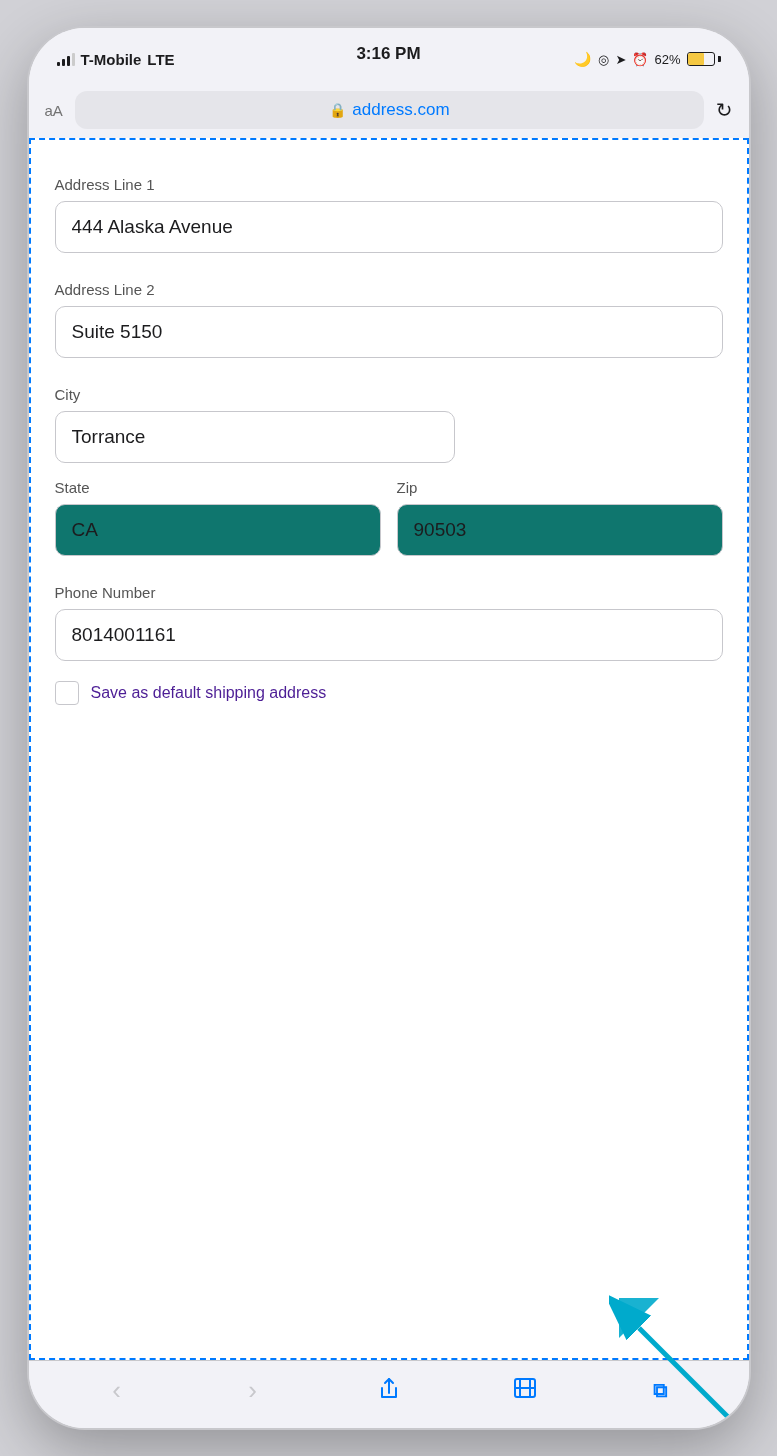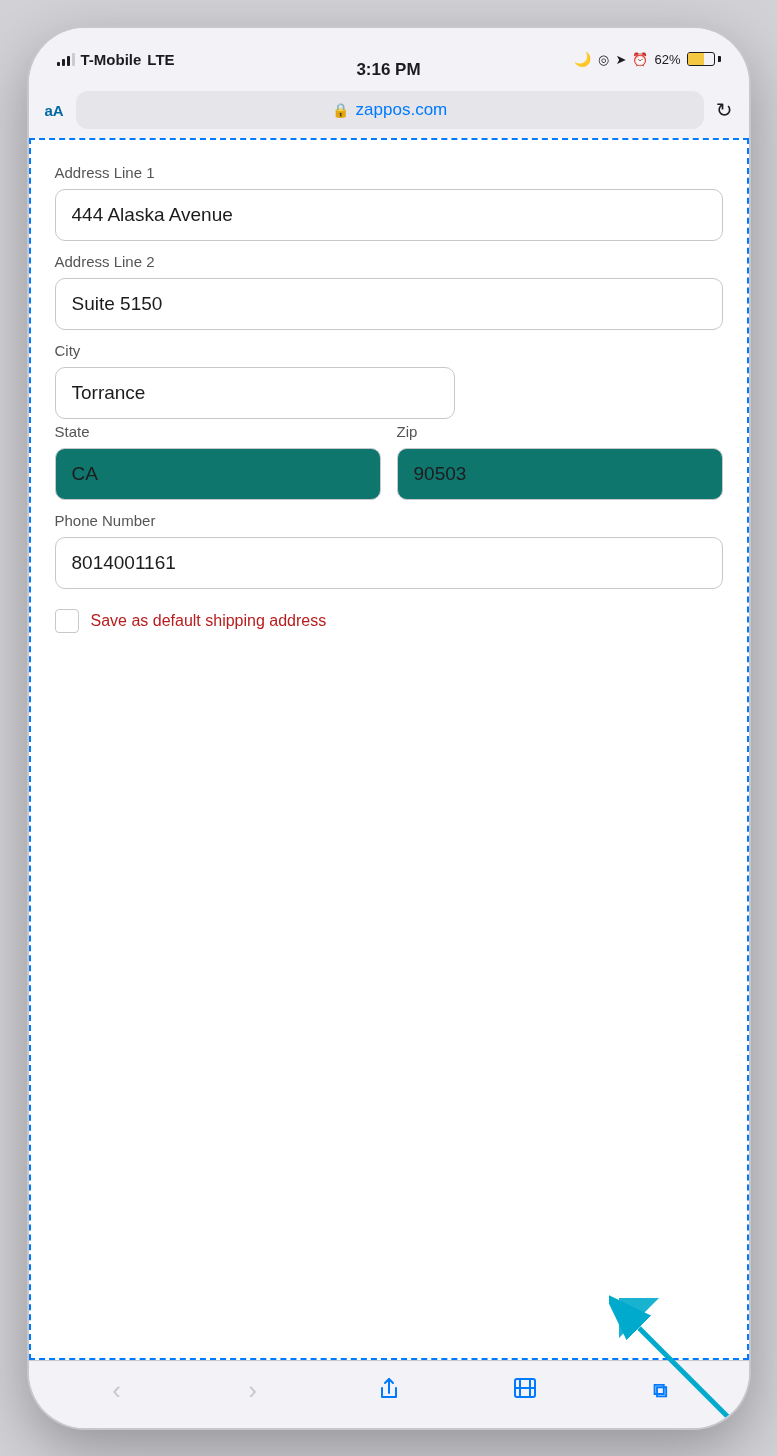--- a/index.html
+++ b/index.html
@@ -59,21 +59,21 @@
       border-radius: 1px;
     }
 
     .status-center {
       font-size: 17px;
       font-weight: 600;
       color: #1c1c1e;
       position: absolute;
       left: 50%;
       transform: translateX(-50%);
-      top: 32px;
+      top: 16px;
     }
 
     .status-right {
       display: flex;
       align-items: center;
       gap: 6px;
       font-size: 13px;
       color: #1c1c1e;
     }
 
@@ -113,22 +113,22 @@
       height: 56px;
       background: #f2f2f7;
       display: flex;
       align-items: center;
       padding: 0 16px;
       gap: 12px;
     }
 
     .browser-font-size {
       font-size: 15px;
-      color: #0369a1;
-      font-weight: 700;
+      color: #737373;
+      font-weight: 400;
       white-space: nowrap;
     }
 
     .browser-url-bar {
       flex: 1;
       height: 38px;
       background: #e5e5ea;
       border-radius: 12px;
       display: flex;
       align-items: center;
@@ -149,25 +149,25 @@
 
     .browser-refresh {
       font-size: 20px;
       color: #1c1c1e;
     }
 
     .field-label {
       font-size: 15px;
       color: #555;
       margin-bottom: 8px;
-      margin-top: 12px;
+      margin-top: 28px;
     }
 
     .field-label:first-child {
-      margin-top: 4px;
+      margin-top: 16px;
     }
 
     .text-input {
       width: 100%;
       height: 52px;
       border: 1.5px solid #c7c7cc;
       border-radius: 10px;
       padding: 16px 16px;
       font-size: 19px;
       color: #1c1c1e;
@@ -209,21 +209,21 @@
       width: 24px;
       height: 24px;
       border: 1.5px solid #c7c7cc;
       border-radius: 4px;
       background: #fff;
       flex-shrink: 0;
     }
 
     .checkbox-label {
       font-size: 16px;
-      color: #b91c1c;
+      color: #4c1d95;
     }
 
     .submit-button {
       width: 100%;
       height: 58px;
       background: #1a2e42;
       border-radius: 8px;
       border: none;
       color: #ffffff;
       font-size: 17px;
@@ -324,21 +324,21 @@
         </div>
         <div class="battery-tip"></div>
       </div>
     </div>
   </div>
 
   <div class="browser-bar">
     <span class="browser-font-size">aA</span>
     <div class="browser-url-bar">
       <span class="lock-icon">🔒</span>
-      <span class="url-text">zappos.com</span>
+      <span class="url-text">address.com</span>
     </div>
     <span class="browser-refresh">↻</span>
   </div>
 
   <div class="main-body">
 
     <div class="form-outer">
 
       <div class="field-label">Address Line 1</div>
       <input class="text-input" type="text" value="444 Alaska Avenue" style="">

